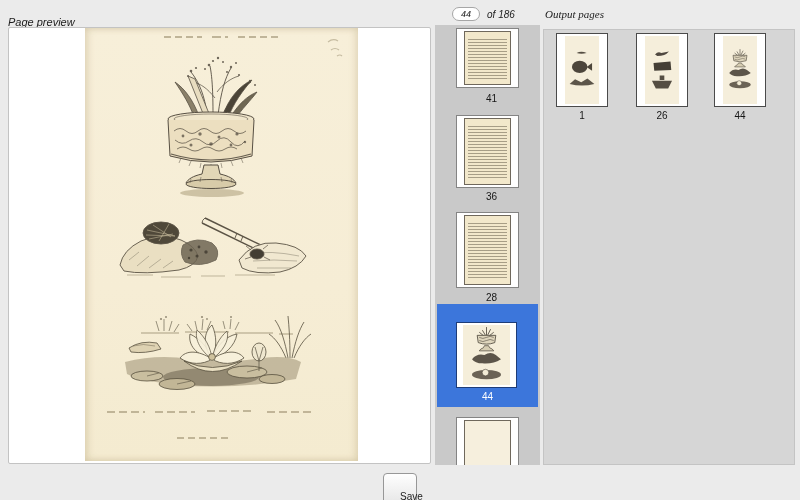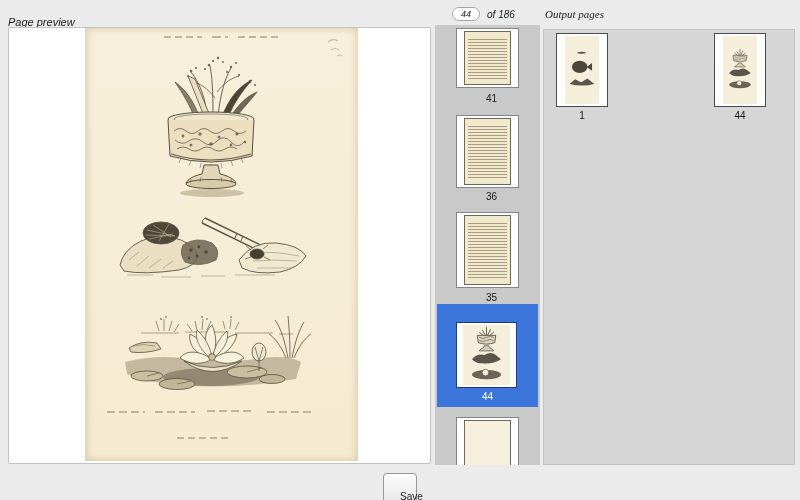--- a/index.html
+++ b/index.html
@@ -281,21 +281,21 @@
       </div>
       <div class="strip-num" style="top:166px;">36</div>
     </div>
 
     <div class="strip-item">
       <div class="thumb-frame" style="left:21px;top:187px;width:63px;height:76px;">
         <div class="thumb-page">
           <div class="text-lines"></div>
         </div>
       </div>
-      <div class="strip-num" style="top:267px;">35</div>
+      <div class="strip-num" style="top:267px;">28</div>
     </div>
 
     <div class="sel-block">
       <div class="thumb-frame" style="left:19px;top:18px;width:61px;height:66px;">
         <div class="mini-page">
           <svg>
               <use href="#mini44"></use>
             </svg>
         </div>
       </div>
@@ -318,20 +318,30 @@
       <div class="out-frame">
         <div class="out-page">
           <svg>
               <use href="#mini1"></use>
             </svg>
         </div>
       </div>
       <div class="out-num">1</div>
     </div>
 
+    <div class="out-thumb" style="left:92px;">
+      <div class="out-frame">
+        <div class="out-page">
+          <svg>
+              <use href="#mini26"></use>
+            </svg>
+        </div>
+      </div>
+      <div class="out-num">26</div>
+    </div>
 
     <div class="out-thumb" style="left:170px;">
       <div class="out-frame">
         <div class="out-page">
           <svg>
               <use href="#mini44"></use>
             </svg>
         </div>
       </div>
       <div class="out-num">44</div>

